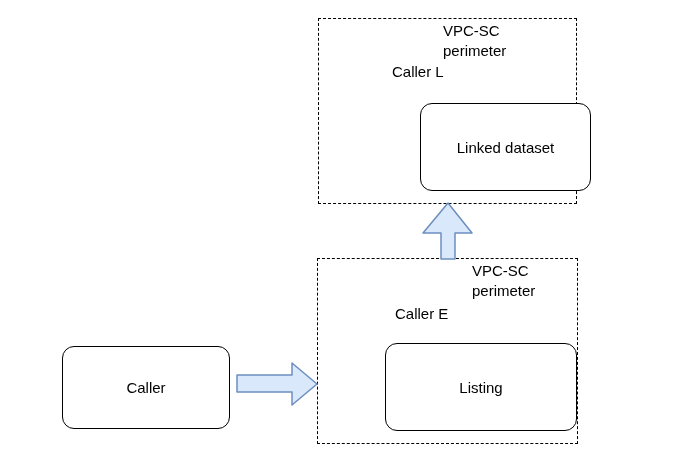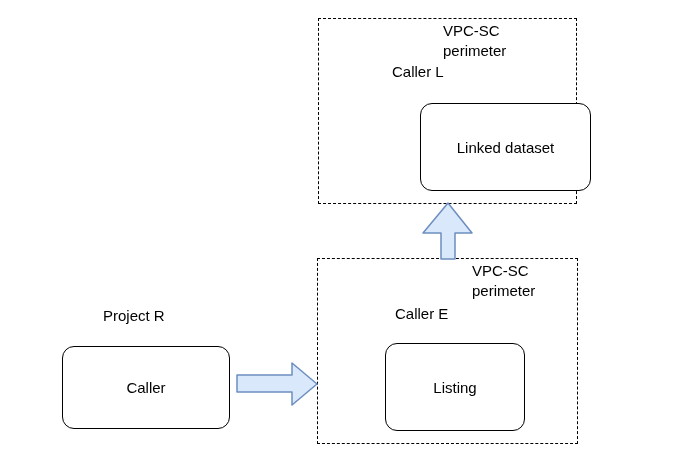--- a/index.html
+++ b/index.html
@@ -43,21 +43,21 @@
     background: #ffffff;
     border: 1.5px solid var(--box-border, #000000);
     border-radius: 12px;
     display: flex;
     align-items: center;
     justify-content: center;
     font-size: 15px;
     text-align: center;
   }
   .node-linked-dataset { left: 372px; top: 103px; width: 171px; height: 88px; margin-left: 48px; }
-  .node-listing        { left: 385px; top: 343px; width: 140px; height: 88px; align-items: center; }
+  .node-listing        { left: 385px; top: 343px; width: 192px; height: 88px; align-items: center; }
   .node-caller         { left: 62px;  top: 346px; width: 168px; height: 83px; }
 
   .arrow-svg { position: absolute; overflow: visible; }
   .arrow-right-svg { left: 236px; top: 362px; }
   .arrow-up-svg    { left: 422px; top: 202px; }
   .arrow-shape {
     fill: var(--arrow-fill, #dae8fc);
     stroke: var(--arrow-stroke, #6c8ebf);
     stroke-width: 1.5;
     stroke-linejoin: round;
@@ -81,21 +81,20 @@
   <div class="perimeter perimeter-bottom"></div>
   <div class="label perimeter-label-bottom">
     <div>VPC-SC</div>
     <div>perimeter</div>
   </div>
   <div class="label project-label-e">Caller E</div>
   <div class="node node-listing">
     <span>Listing</span>
   </div>
 
-  <div class="label project-label-r">Project R</div>
   <div class="node node-caller">
     <span>Caller</span>
   </div>
 
   <svg class="arrow-svg arrow-right-svg" width="82" height="44" viewBox="0 0 82 44" aria-hidden="true">
     <polygon class="arrow-shape" points="1,13 56,13 56,1 81,22 56,43 56,30 1,30"></polygon>
   </svg>
 
   <svg class="arrow-svg arrow-up-svg" width="52" height="58" viewBox="0 0 52 58" aria-hidden="true">
     <polygon class="arrow-shape" points="26,1 50,31 33,31 33,57 19,57 19,31 1,31"></polygon>

